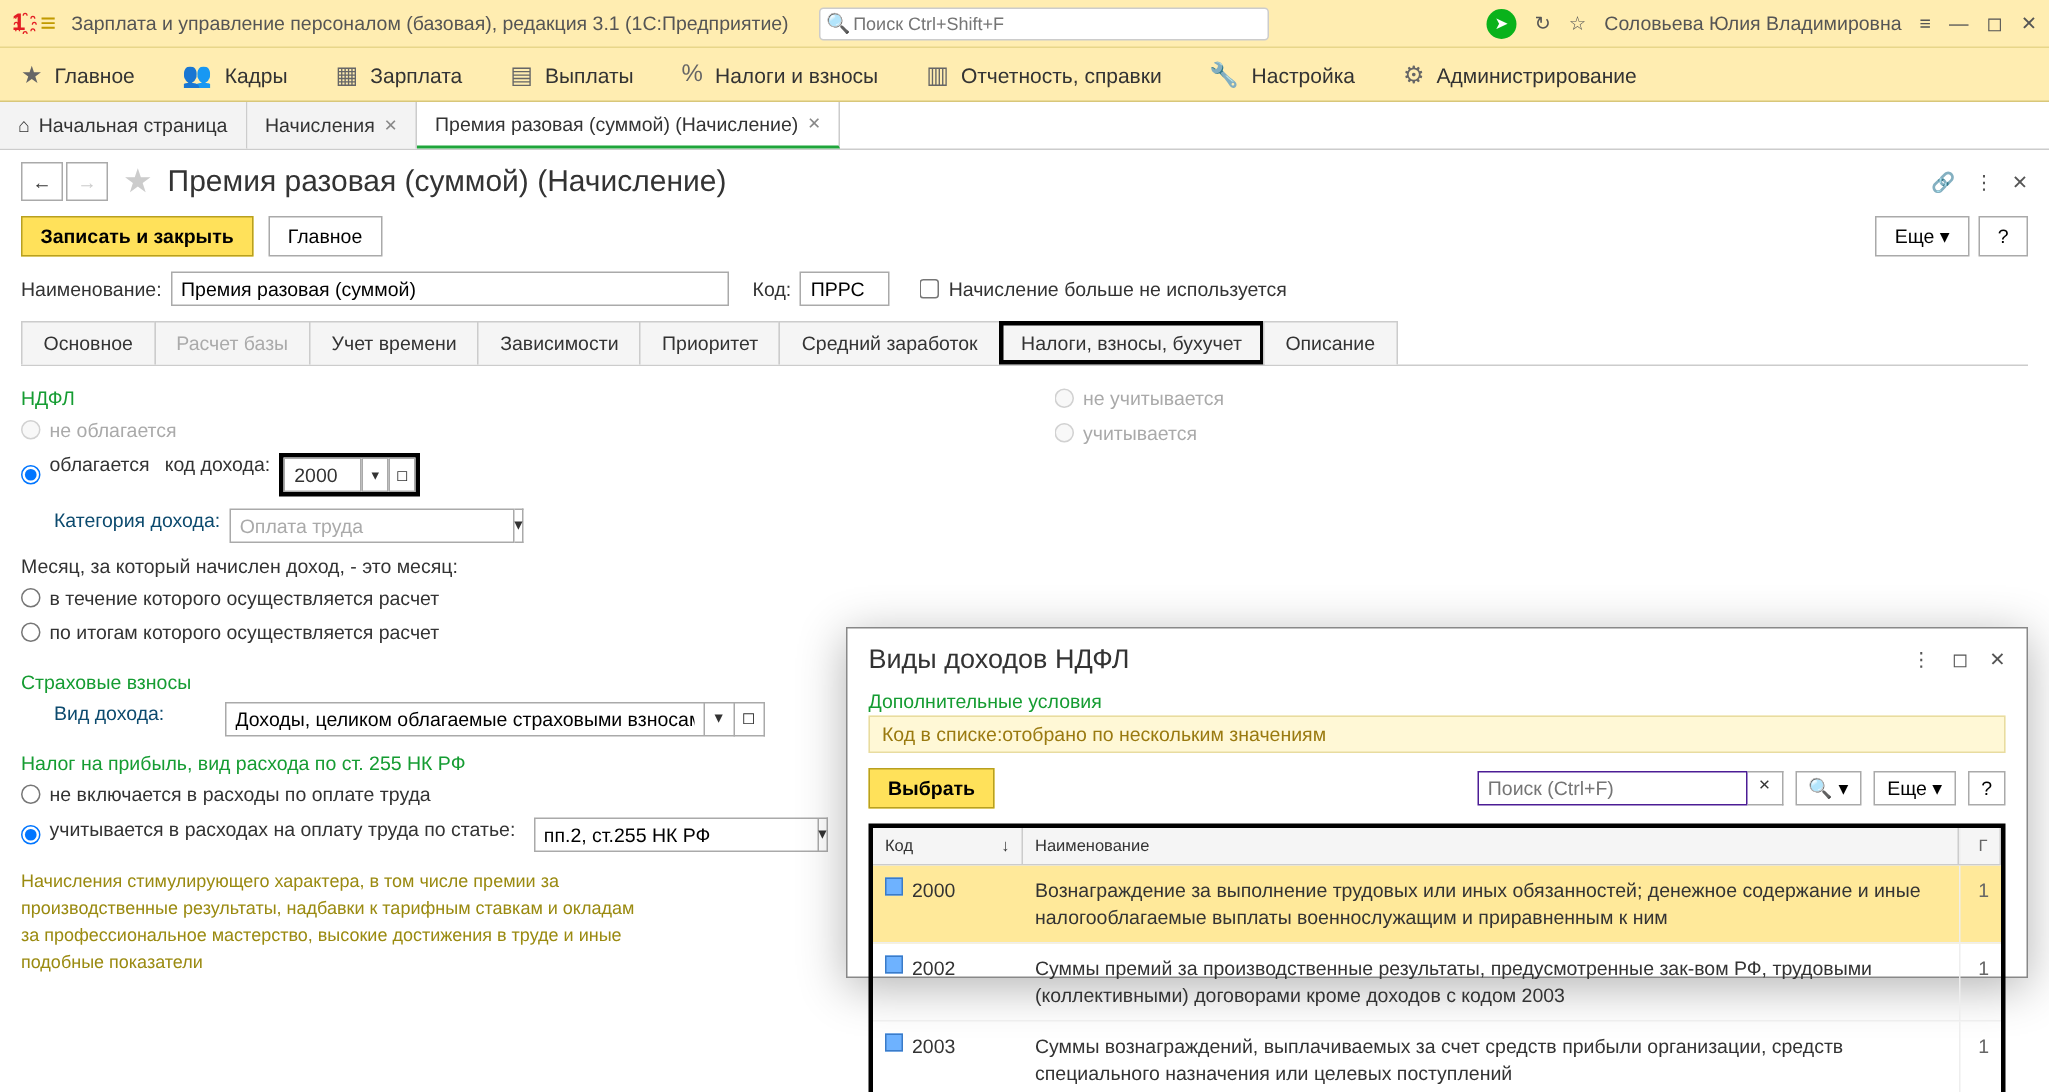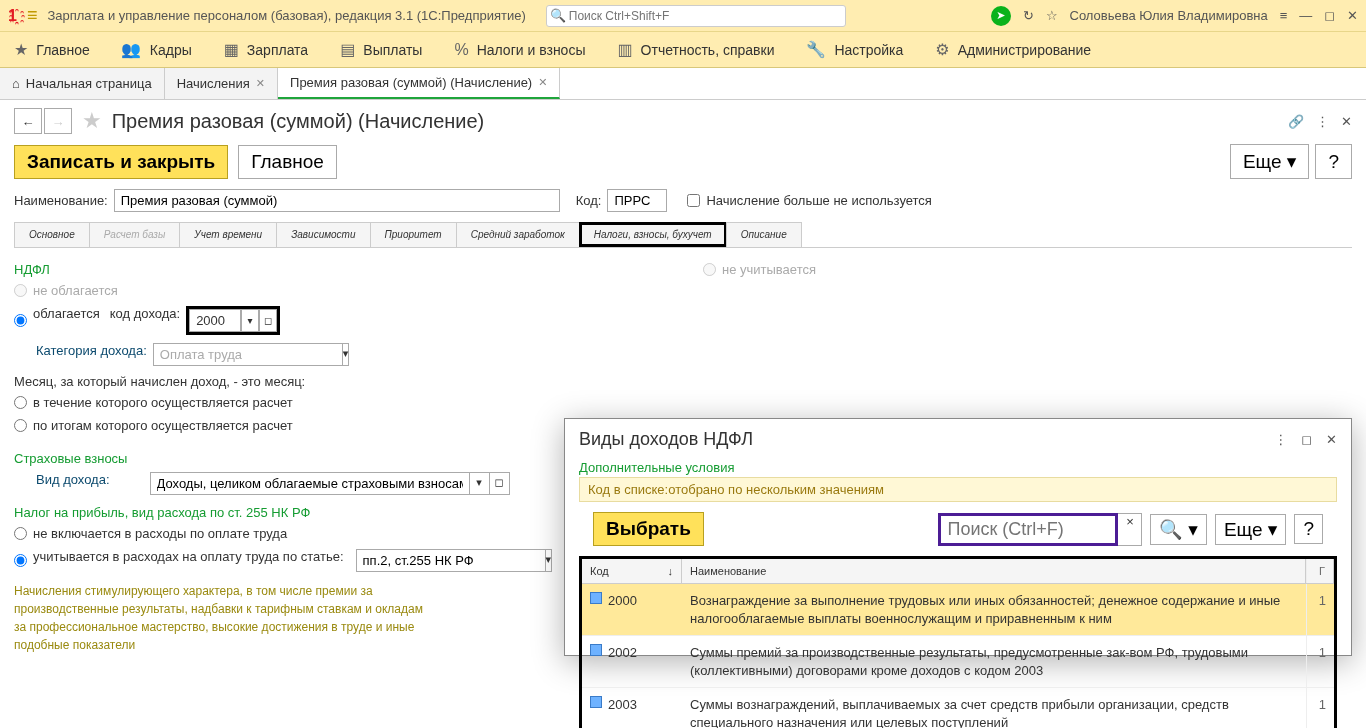--- a/index.html
+++ b/index.html
@@ -22,30 +22,30 @@
 .tab.active { background: #fff; border-bottom: 2px solid #1fa53b; }
 .tab .close { color: #888; font-size: 11px; }
 .content { padding: 8px 14px; position: relative; }
 .title-row { display: flex; align-items: center; gap: 10px; margin-bottom: 10px; }
 .nav-btns { display: flex; gap: 2px; }
 .nav-btn { width: 28px; height: 26px; border: 1px solid #aaa; background: #fff; display: flex; align-items: center; justify-content: center; cursor: pointer; }
 .star { color: #ccc; font-size: 22px; }
 .page-title { font-size: 20px; font-weight: normal; }
 .title-right { margin-left: auto; display: flex; gap: 12px; color: #555; }
 .action-row { display: flex; align-items: center; gap: 10px; margin-bottom: 10px; }
-.btn { border: 1px solid #aaa; background: #fff; padding: 5px 12px; cursor: pointer; font-size: 19px; }
+.btn { border: 1px solid #aaa; background: #fff; padding: 5px 12px; cursor: pointer; font-size: 13px; }
 .btn.primary { background: #ffe15a; border-color: #b8a020; font-weight: bold; }
 .btn.small { padding: 3px 8px; }
 .more-btn { margin-left: auto; }
 .form-row { display: flex; align-items: center; gap: 6px; margin-bottom: 10px; }
 .form-row label { font-size: 13px; }
 .text-input { border: 1px solid #aaa; padding: 3px 6px; font-size: 13px; }
 .checkbox-row { display: flex; align-items: center; gap: 6px; }
 .inner-tabs { display: flex; border-bottom: 1px solid #ccc; margin-top: 6px; }
-.inner-tab { padding: 6px 14px; border: 1px solid #ccc; border-bottom: none; background: #f5f5f5; cursor: pointer; margin-right: -1px; font-size: 10px; font-style: italic; }
+.inner-tab { padding: 6px 14px; border: 1px solid #ccc; border-bottom: none; background: #f5f5f5; cursor: pointer; margin-right: -1px; font-size: 13px; }
 .inner-tab.disabled { color: #aaa; }
 .inner-tab.box3 { border: 3px solid #000; padding: 4px 12px; }
 .two-col { display: flex; gap: 40px; margin-top: 14px; }
 .col { flex: 1; }
 .section-header { color: #159c32; font-size: 13px; margin-bottom: 6px; }
 .radio-row { display: flex; gap: 6px; margin-bottom: 8px; font-size: 13px; }
 .radio-row.disabled { color: #aaa; }
 .code-input-wrap { display: inline-flex; border: 3px solid #000; }
 .code-input-wrap .seg { border: 1px solid #aaa; padding: 3px 6px; display: flex; align-items: center; font-size: 13px; }
 .code-input-wrap .seg + .seg { border-left: 1px solid #aaa; }
@@ -54,24 +54,24 @@
 .select-wrap .text-input { flex: 1; }
 .select-wrap .dd { border: 1px solid #aaa; border-left: none; width: 20px; text-align: center; cursor: pointer; font-size: 11px; padding-top: 3px; }
 .hint { color: #9a8a10; font-size: 12px; line-height: 1.5; margin-top: 10px; max-width: 420px; }
 .popup { position: absolute; left: 564px; top: 318px; right: 14px; bottom: 6px; background: #fff; border: 1px solid #888; box-shadow: 0 6px 30px rgba(0,0,0,0.3); display: flex; flex-direction: column; }
 .popup-head { display: flex; align-items: center; padding: 10px 14px; }
 .popup-title { font-size: 18px; }
 .popup-head-right { margin-left: auto; display: flex; gap: 14px; color: #555; }
 .popup-sub { padding: 0 14px; }
 .popup-sub .section-header { margin-bottom: 2px; }
 .filter-bar { background: #fff8d6; border: 1px solid #e8dca0; color: #9a7a10; padding: 4px 8px; margin-top: 2px; font-size: 13px; }
-.popup-toolbar { display: flex; align-items: center; gap: 8px; padding: 10px 28px; }
+.popup-toolbar { display: flex; align-items: center; gap: 8px; padding: 10px 14px; }
 .popup-toolbar .spacer { flex: 1; }
 .search-box { display: flex; }
-.search-box input { width: 180px; border: 3px solid #4c1d95; padding: 3px 6px; font-size: 18px; }
+.search-box input { width: 180px; border: 1px solid #4c1d95; padding: 3px 6px; font-size: 13px; }
 .search-box .x { border: 1px solid #aaa; border-left: none; width: 24px; text-align: center; cursor: pointer; }
 .popup-table { border: 3px solid #000; margin: 0 14px; flex: 1; display: flex; flex-direction: column; }
 .grid-head { display: flex; background: #f5f5f5; border-bottom: 1px solid #ccc; }
 .grid-head .cell { padding: 6px 8px; border-right: 1px solid #ccc; font-size: 11px; }
 .grid-body { flex: 1; overflow: auto; }
 .grid-row { display: flex; border-bottom: 1px solid #eee; }
 .grid-row .cell { padding: 8px 8px; font-size: 13px; line-height: 1.35; }
 .grid-row.sel { background: #ffe99a; }
 .cell.c-code { width: 100px; display: flex; gap: 6px; align-items: flex-start; }
 .cell.c-name { flex: 1; }
@@ -170,21 +170,21 @@
     <button class="btn primary">Записать и закрыть</button>
     <button class="btn">Главное</button>
     <div class="more-btn" style="display:flex;gap:6px">
       <button class="btn"><span>Еще</span> ▾</button>
       <button class="btn">?</button>
     </div>
   </div>
 
   <div class="form-row">
     <label>Наименование:</label>
-    <input class="text-input" style="width: 446px;" value="Премия разовая (суммой)">
+    <input class="text-input" style="width: 372px;" value="Премия разовая (суммой)">
     <label style="margin-left:10px">Код:</label>
     <input class="text-input" style="width: 60px;" value="ПРРС">
     <div class="checkbox-row" style="margin-left:14px">
       <input type="checkbox" style="">
       <label>Начисление больше не используется</label>
     </div>
   </div>
 
   <div class="inner-tabs">
     <div class="inner-tab">Основное</div>
@@ -256,20 +256,24 @@
         </div>
       </div>
       <div class="hint">Начисления стимулирующего характера, в том числе премии за производственные результаты, надбавки к тарифным ставкам и окладам за профессиональное мастерство, высокие достижения в труде и иные подобные показатели</div>
     </div>
 
     <div class="col">
       <div class="radio-row disabled">
           <input type="radio" disabled="" style="">
           <span>не учитывается</span>
         </div>
+      <div class="radio-row disabled">
+          <input type="radio" disabled="" style="">
+          <span>учитывается</span>
+        </div>
     </div>
   </div>
 
   <div class="popup">
     <div class="popup-head">
       <div class="popup-title">Виды доходов НДФЛ</div>
       <div class="popup-head-right">
         <span>⋮</span>
         <span>◻</span>
         <span>✕</span>

